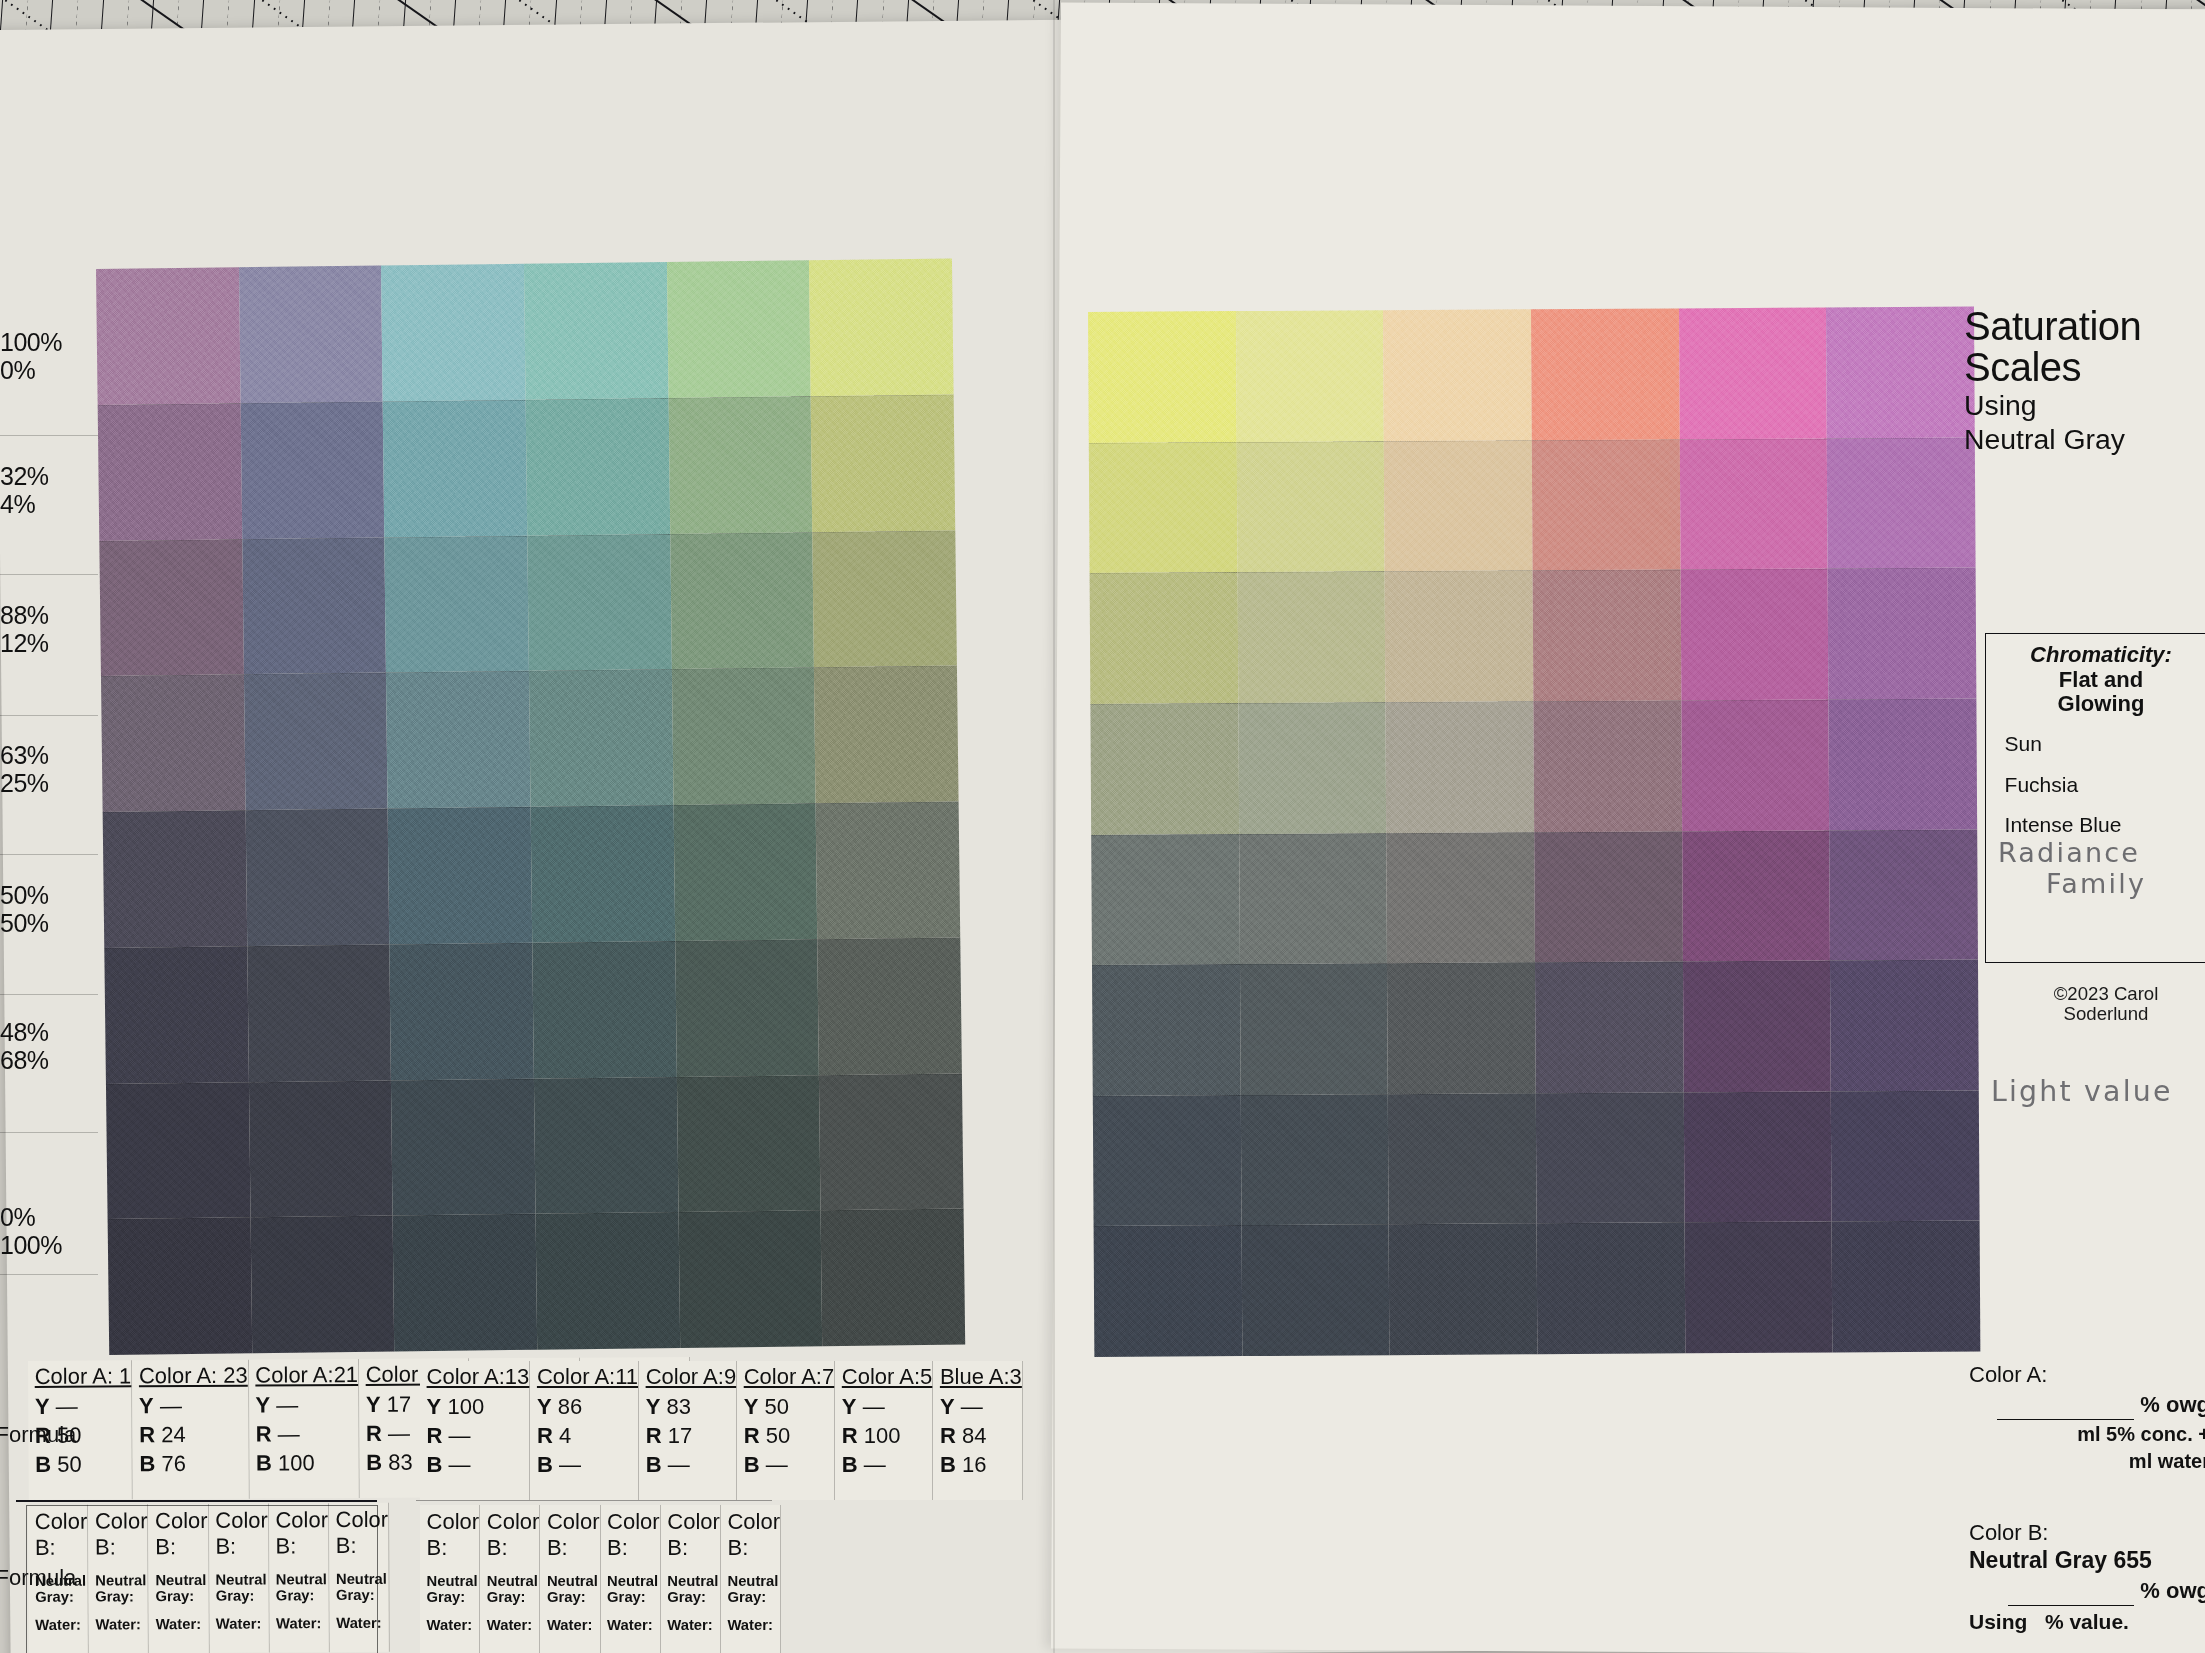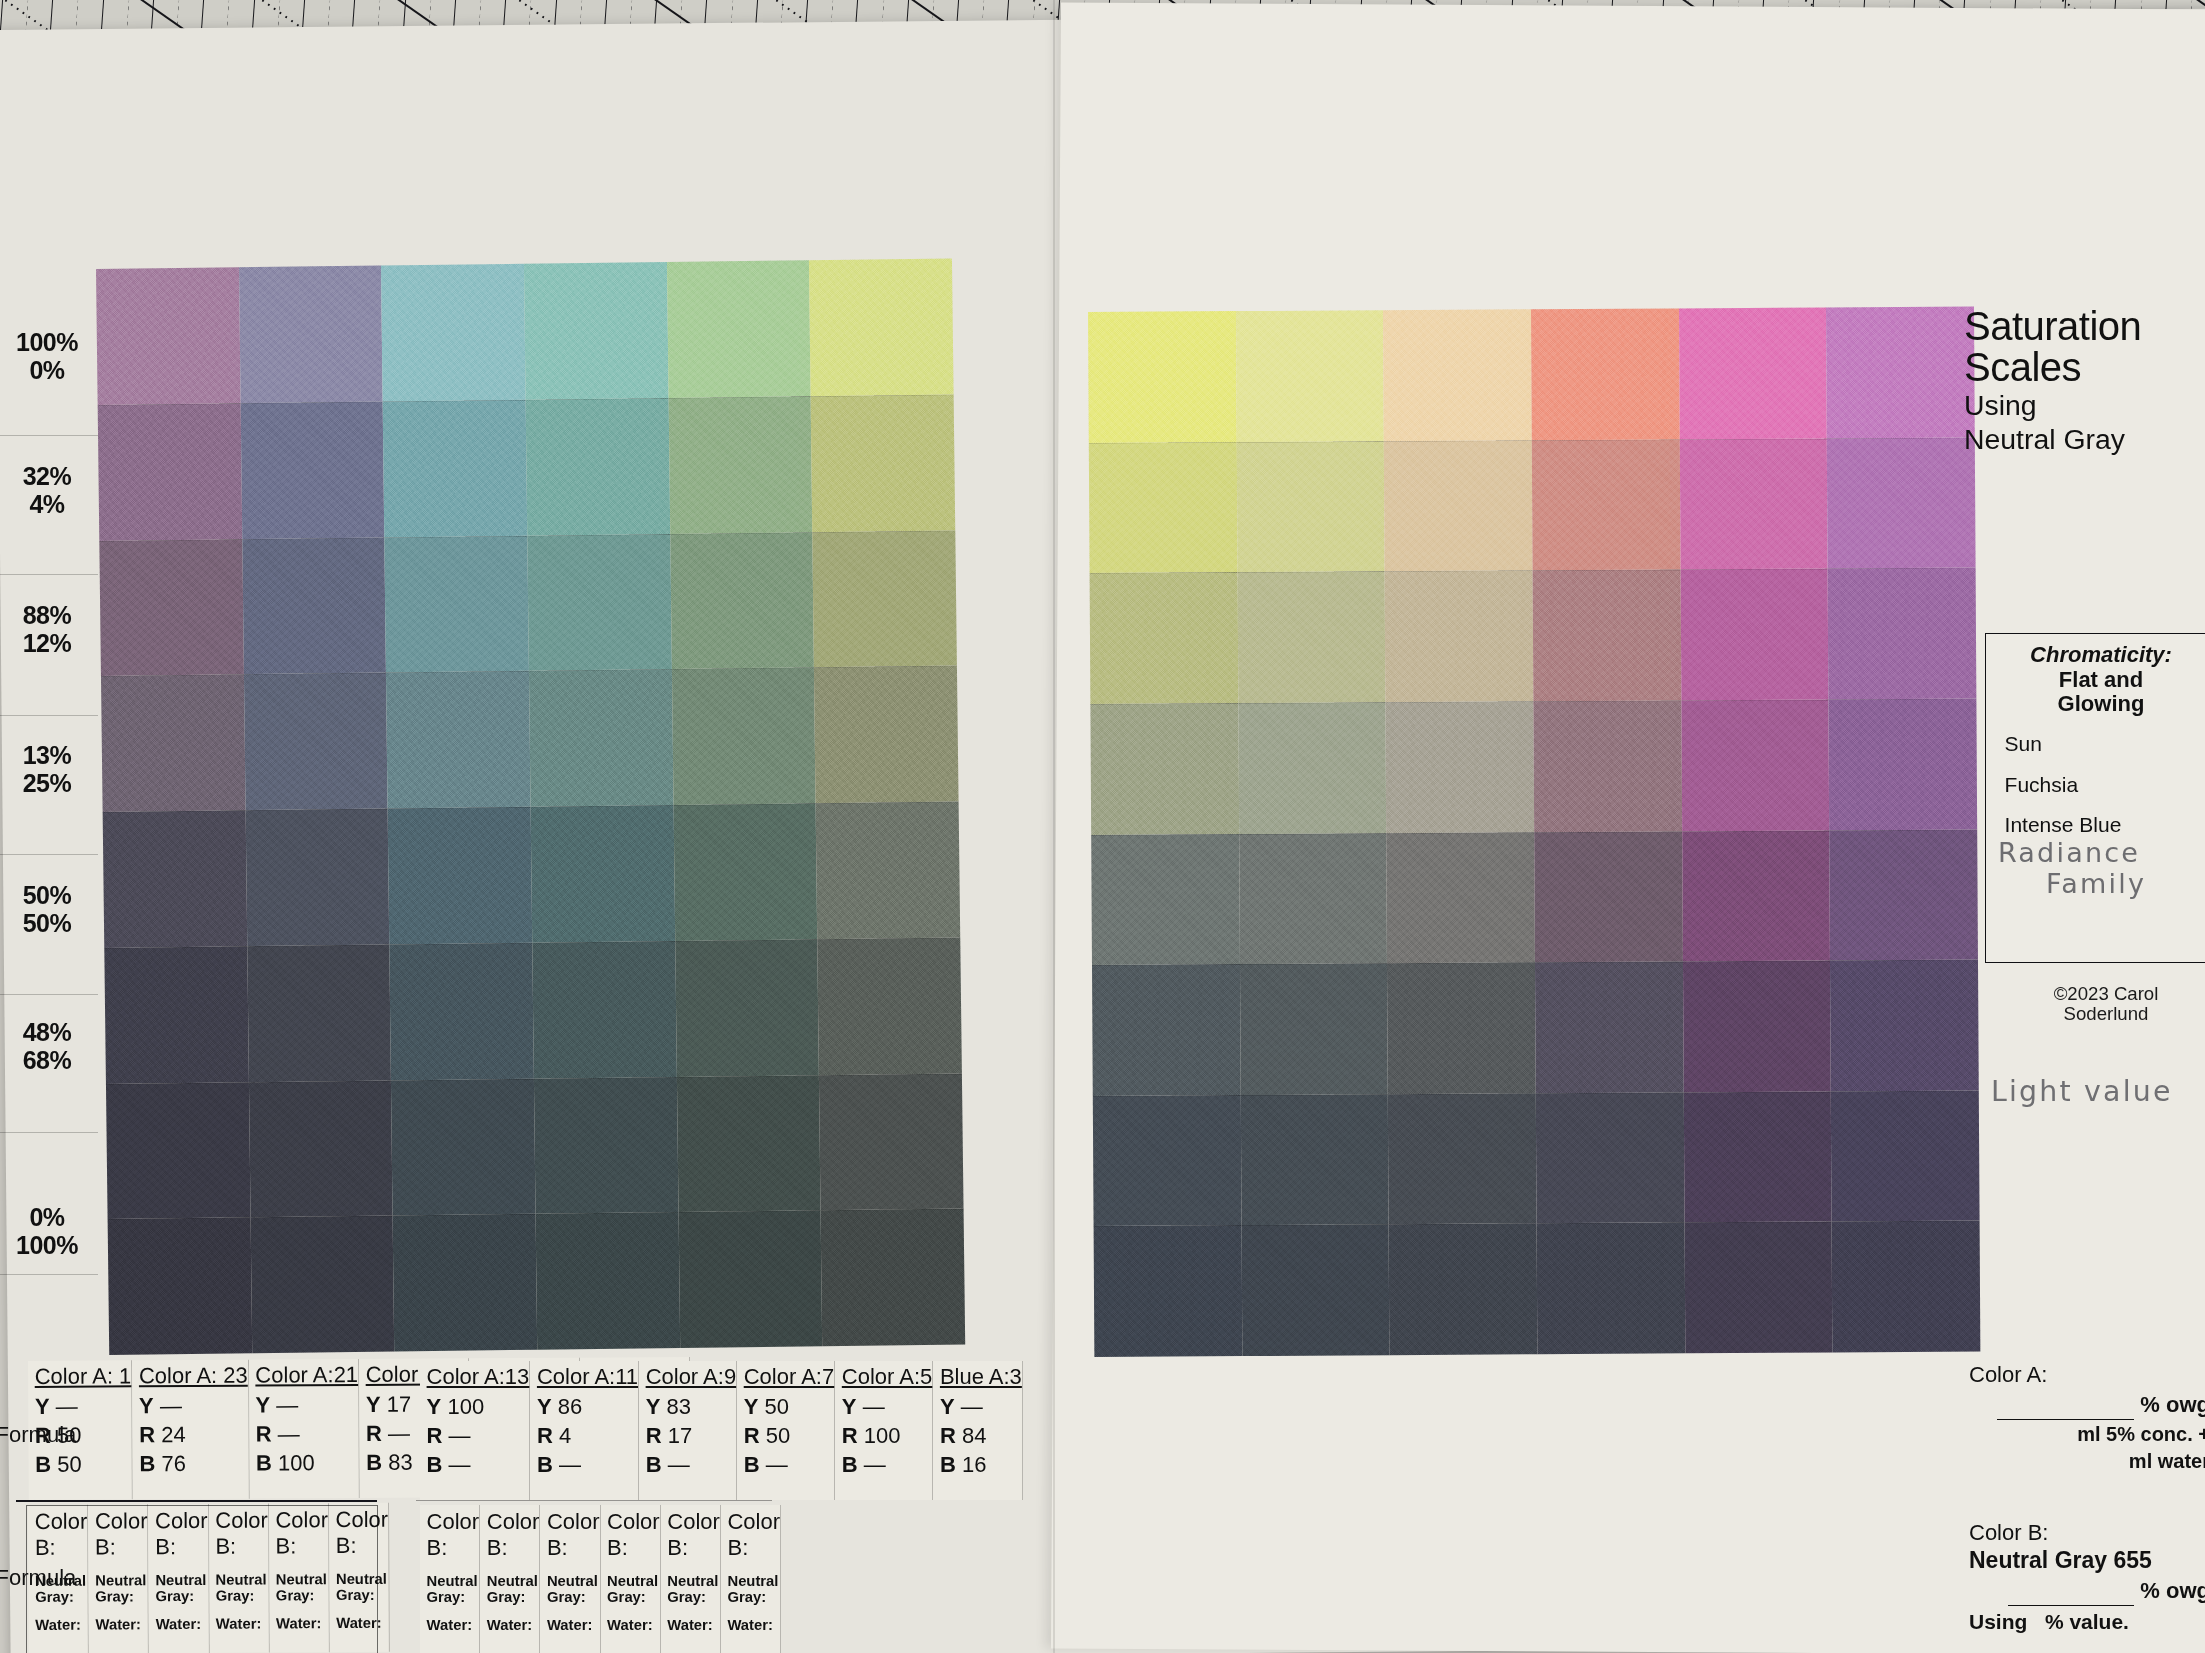--- a/index.html
+++ b/index.html
@@ -66,22 +66,22 @@
     left:1088px;top:312px;width:886px;height:1045px;
     grid-template-columns:repeat(6,1fr);
     grid-template-rows:repeat(8,1fr);
     transform:rotate(-0.35deg);
     transform-origin:0 0;
   }
 
   
   .pct{
     position:absolute;left:0;width:94px;
-    font-weight:bold;font-size:25px;line-height:1.12;
-    color:#111;text-align:center;padding-right:14px;
+    font-weight:normal;font-size:25px;line-height:1.12;
+    color:#111;text-align:left;padding-right:14px;
     letter-spacing:-0.5px;
   }
   .pct div{white-space:nowrap;}
   .hl{position:absolute;left:0;width:98px;height:0.5px;background:rgba(0,0,0,.22);}
 
   
   .tbl{position:absolute;display:grid;grid-template-columns:repeat(6,1fr);}
   .cellA{
     border-right:0.5px solid rgba(0,0,0,.22);
     padding:3.3px 0 0 6.6px;
@@ -267,21 +267,21 @@
       </div>
       <div class="pct" style="top: 462px;">
         <div>32%</div>
         <div>4%</div>
       </div>
       <div class="pct" style="top: 601px;">
         <div>88%</div>
         <div>12%</div>
       </div>
       <div class="pct" style="top: 741px;">
-        <div>13%</div>
+        <div>63%</div>
         <div>25%</div>
       </div>
       <div class="pct" style="top: 881px;">
         <div>50%</div>
         <div>50%</div>
       </div>
       <div class="pct" style="top: 1018px;">
         <div>48%</div>
         <div>68%</div>
       </div>

